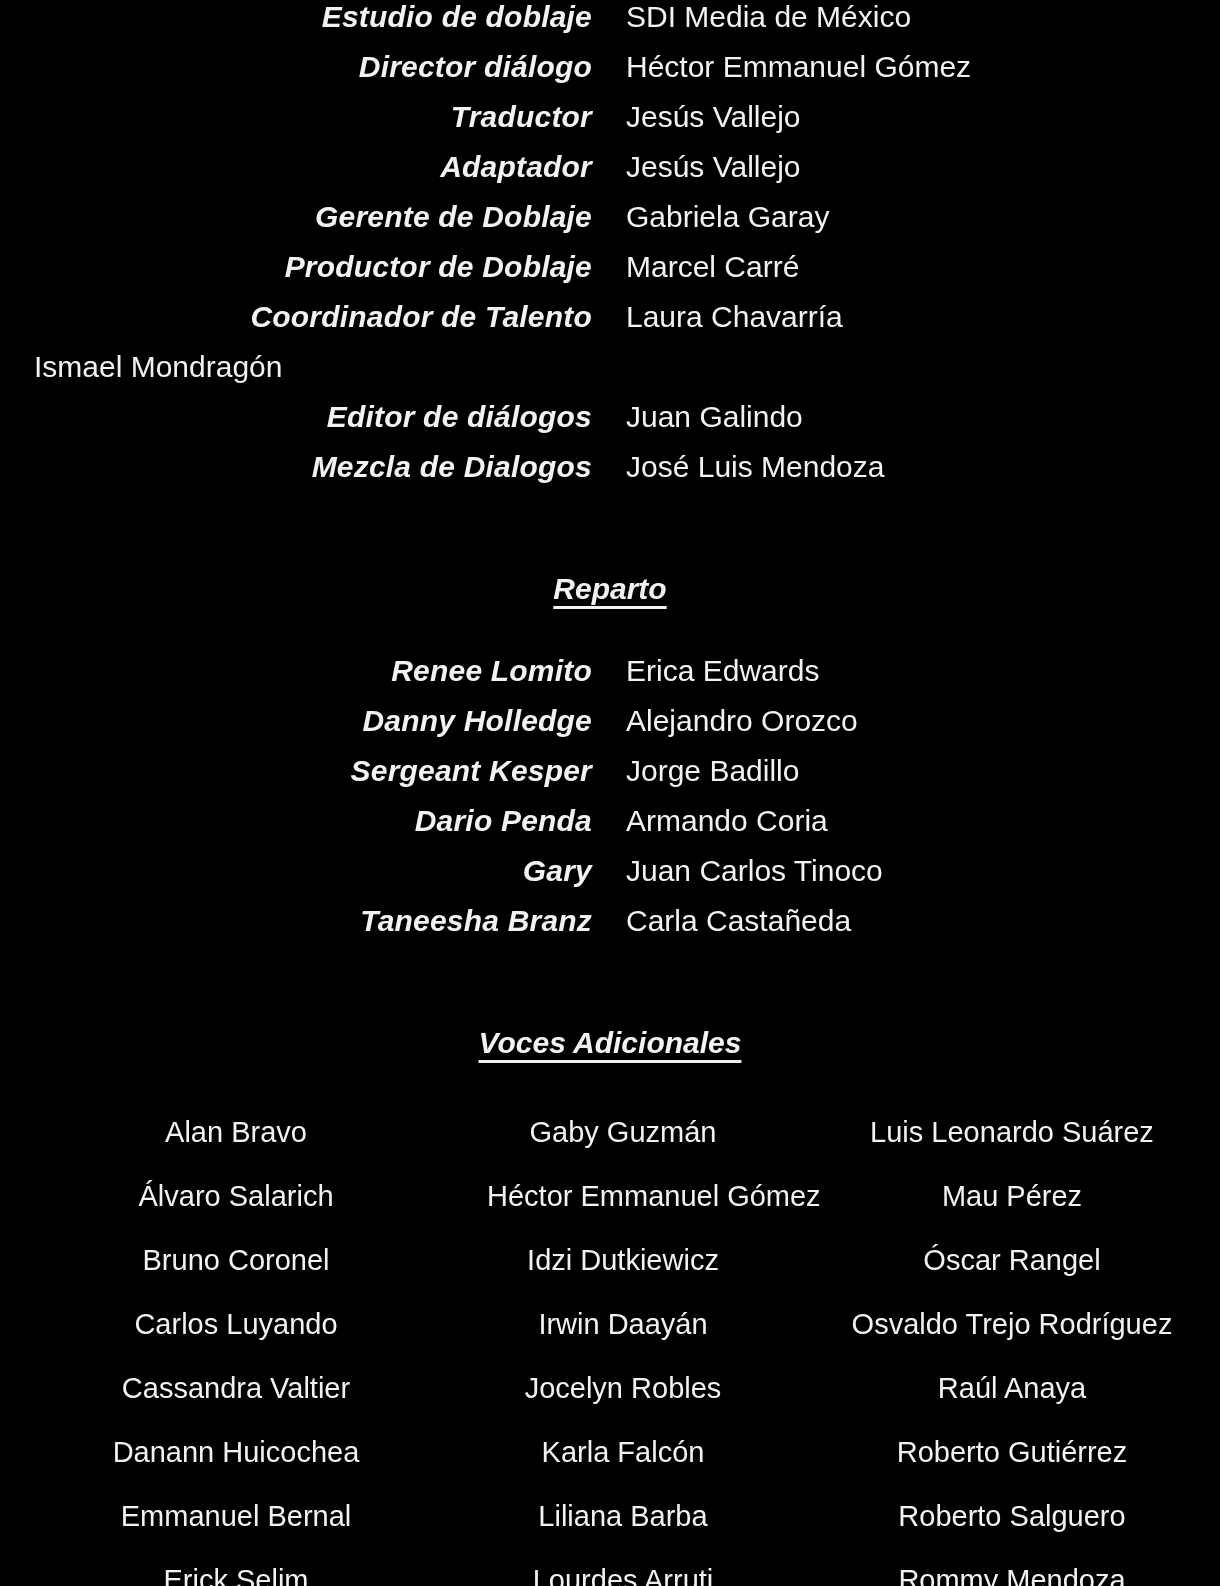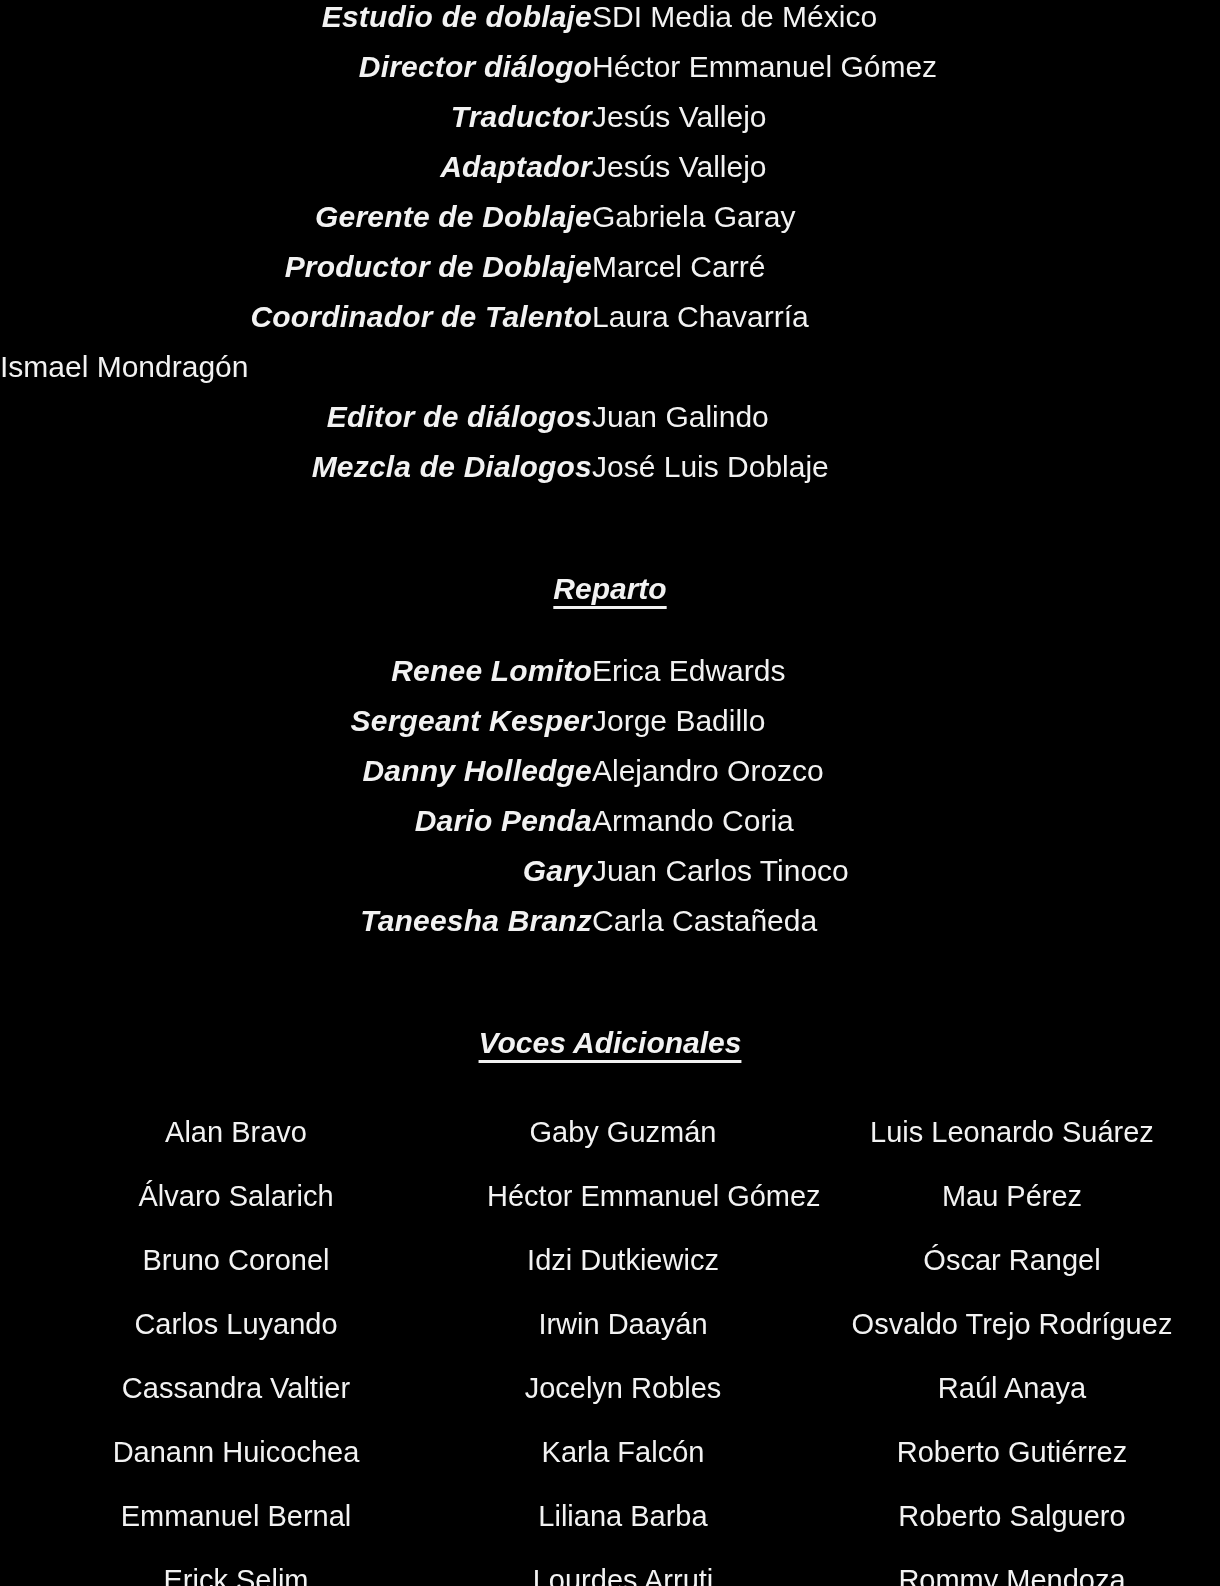--- a/index.html
+++ b/index.html
@@ -36,20 +36,21 @@
     width: 592px;
     text-align: right;
     padding-right: 0;
     font-style: italic;
     font-weight: bold;
     font-size: 30px;
     letter-spacing: 0.2px;
     white-space: nowrap;
   }
   .pair-name {
+    margin-left: 34px;
     text-align: center;
     font-size: 30px;
     font-weight: 400;
     white-space: nowrap;
   }
 
   
   .section-heading {
     text-align: center;
     font-style: italic;
@@ -117,42 +118,42 @@
     </div>
     <div class="pair-row">
       <div class="pair-name">Ismael Mondragón</div>
     </div>
     <div class="pair-row">
       <div class="pair-role">Editor de diálogos</div>
       <div class="pair-name">Juan Galindo</div>
     </div>
     <div class="pair-row">
       <div class="pair-role">Mezcla de Dialogos</div>
-      <div class="pair-name">José Luis Doblaje</div>
+      <div class="pair-name">José Luis Mendoza</div>
     </div>
   </div>
 
   <div class="gap-lg"></div>
 
   <div class="section-heading">Reparto</div>
 
   <div class="gap-md"></div>
 
   <div class="pair-block">
     <div class="pair-row">
       <div class="pair-role">Renee Lomito</div>
       <div class="pair-name">Erica Edwards</div>
     </div>
     <div class="pair-row">
+      <div class="pair-role">Danny Holledge</div>
+      <div class="pair-name">Alejandro Orozco</div>
+    </div>
+    <div class="pair-row">
       <div class="pair-role">Sergeant Kesper</div>
       <div class="pair-name">Jorge Badillo</div>
-    </div>
-    <div class="pair-row">
-      <div class="pair-role">Danny Holledge</div>
-      <div class="pair-name">Alejandro Orozco</div>
     </div>
     <div class="pair-row">
       <div class="pair-role">Dario Penda</div>
       <div class="pair-name">Armando Coria</div>
     </div>
     <div class="pair-row">
       <div class="pair-role">Gary</div>
       <div class="pair-name">Juan Carlos Tinoco</div>
     </div>
     <div class="pair-row">

